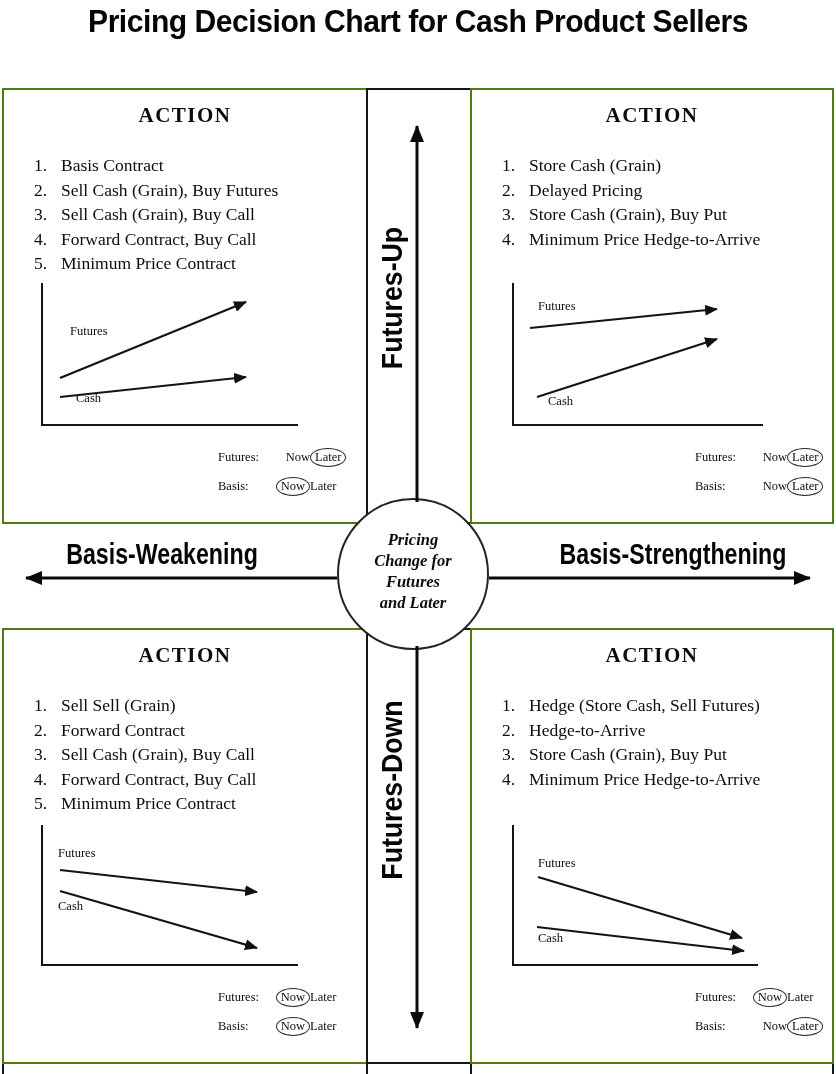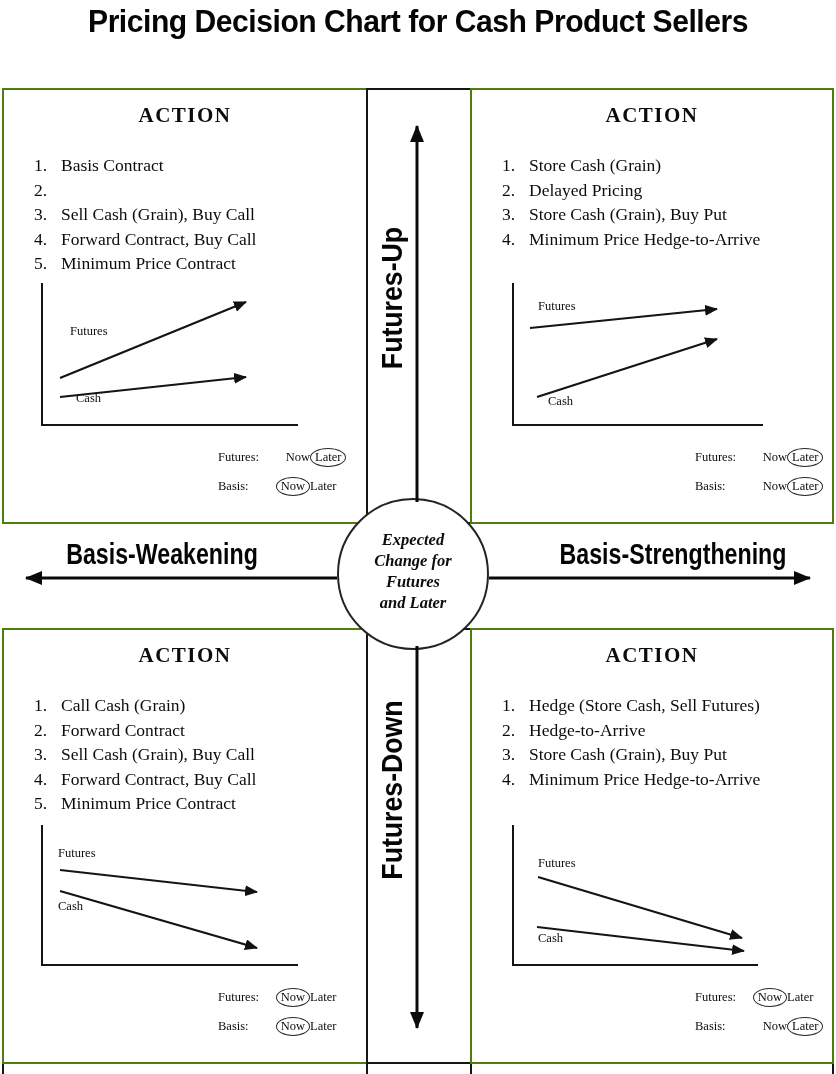--- a/index.html
+++ b/index.html
@@ -52,20 +52,21 @@
 
   <div class="quad" style="left:2px;top:88px;width:366px;height:436px">
     <div class="q-header">ACTION</div>
     <div class="q-list">
       <div class="q-item">
         <span class="q-num">1.</span>
         <span class="q-text">Basis Contract</span>
       </div>
       <div class="q-item">
         <span class="q-num">2.</span>
+        <span class="q-text">Sell Cash (Grain), Buy Futures</span>
       </div>
       <div class="q-item">
         <span class="q-num">3.</span>
         <span class="q-text">Sell Cash (Grain), Buy Call</span>
       </div>
       <div class="q-item">
         <span class="q-num">4.</span>
         <span class="q-text">Forward Contract, Buy Call</span>
       </div>
       <div class="q-item">
@@ -145,21 +146,21 @@
         <span class="lg-later"><span class="lg-val circled">Later</span></span>
       </div>
     </div>
   </div>
 
   <div class="quad" style="left:2px;top:628px;width:366px;height:436px">
     <div class="q-header">ACTION</div>
     <div class="q-list">
       <div class="q-item">
         <span class="q-num">1.</span>
-        <span class="q-text">Call Cash (Grain)</span>
+        <span class="q-text">Sell Sell (Grain)</span>
       </div>
       <div class="q-item">
         <span class="q-num">2.</span>
         <span class="q-text">Forward Contract</span>
       </div>
       <div class="q-item">
         <span class="q-num">3.</span>
         <span class="q-text">Sell Cash (Grain), Buy Call</span>
       </div>
       <div class="q-item">
@@ -244,21 +245,21 @@
       </div>
     </div>
   </div>
 
   <div class="stub" style="left:2px"></div>
   <div class="stub" style="left:366px"></div>
   <div class="stub" style="left:470px"></div>
   <div class="stub" style="left:832px"></div>
 
   <div class="circle">
-    <div>Expected</div>
+    <div>Pricing</div>
     <div>Change for</div>
     <div>Futures</div>
     <div>and Later</div>
   </div>
 
   <svg id="big-arrows" width="836" height="1074" viewBox="0 0 836 1074">
     <defs>
       <marker id="ah-big" markerWidth="18" markerHeight="14" refX="16" refY="7" orient="auto" markerUnits="userSpaceOnUse">
         <polygon points="0,0 17,7 0,14" fill="#0a0a0a"></polygon>
       </marker>

